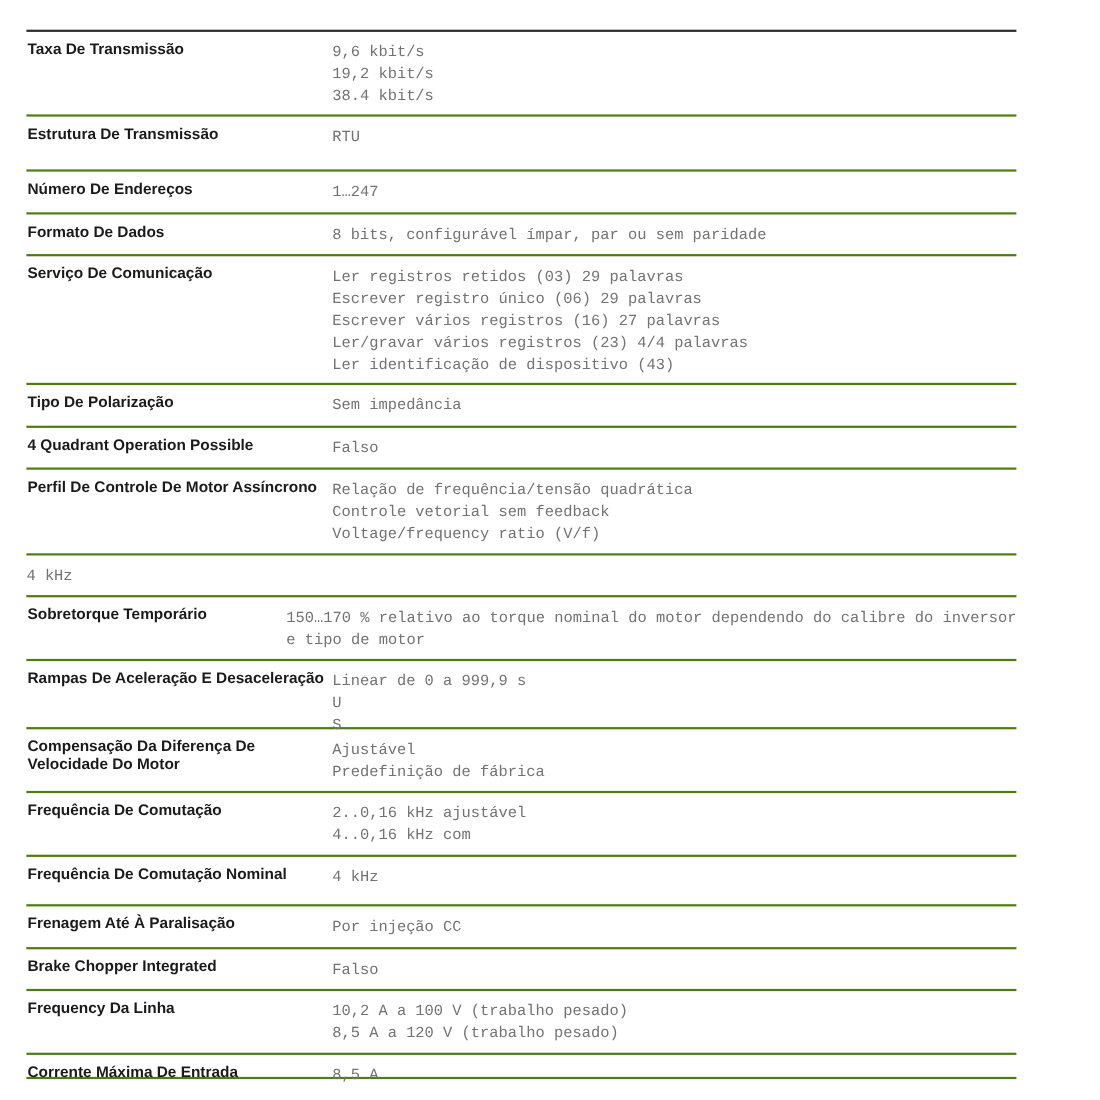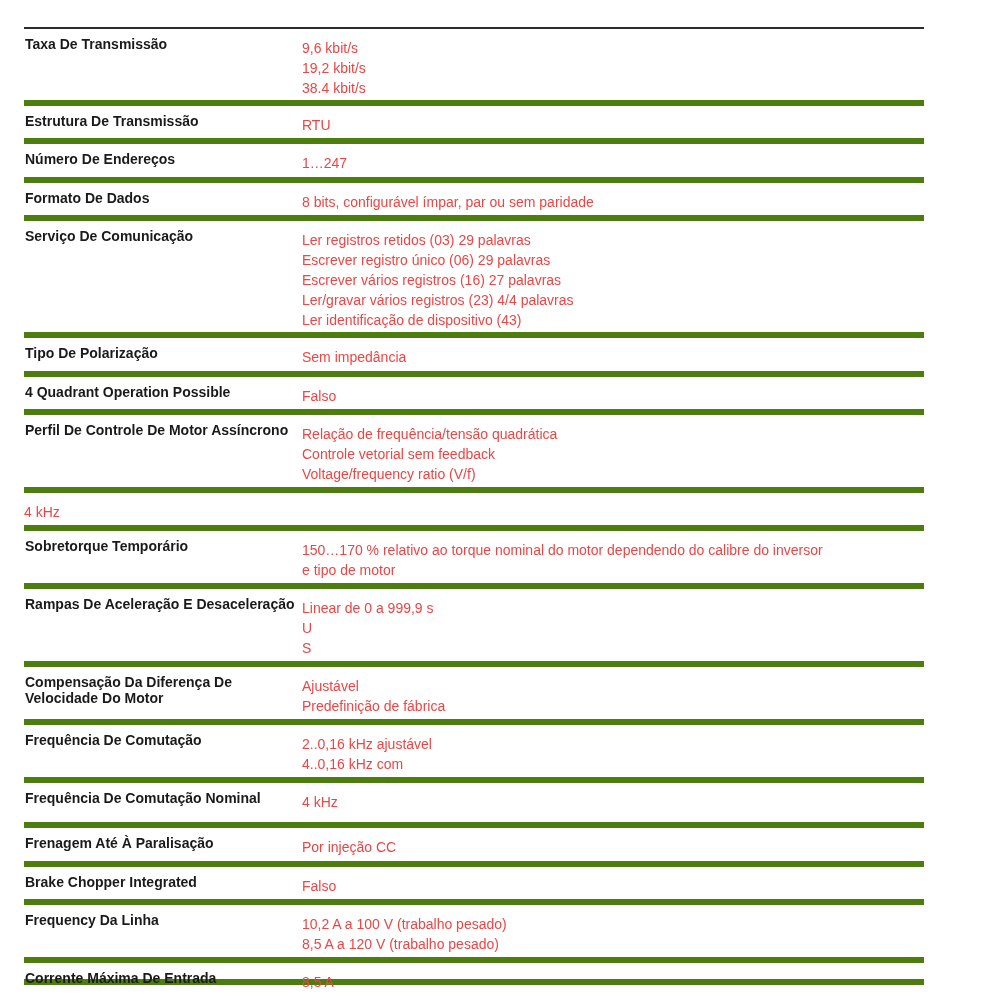--- a/index.html
+++ b/index.html
@@ -18,56 +18,57 @@
     .spec-table {
       position: absolute;
       left: 24px;
       top: 27px;
       width: 900px;
       border-top: 2px solid #2b2b2b;
     }
     .spec-row {
       display: flex;
       box-sizing: border-box;
-      border-bottom: 6px solid #4d7c0f;
+      border-bottom: 2px solid #4d7c0f;
     }
     .spec-label {
       width: 277px;
       padding-left: 1px;
       padding-top: 7px;
       font-size: 14px;
       font-weight: bold;
       line-height: 16px;
       color: #1a1a1a;
     }
     .spec-values {
       flex: 1;
       padding-top: 9px;
       font-size: 14px;
       line-height: 20px;
-      color: #ef4444;
+      color: #737373;
+      font-family: Liberation Mono, monospace;
     }
     .spec-value-line {
       display: block;
       white-space: nowrap;
     }
   </style>
 </head>
 <body>
 
 <div class="spec-table">
   <div class="spec-row" style="height:77px">
     <div class="spec-label">Taxa De Transmissão</div>
     <div class="spec-values">
       <span class="spec-value-line">9,6 kbit/s</span>
       <span class="spec-value-line">19,2 kbit/s</span>
       <span class="spec-value-line">38.4 kbit/s</span>
     </div>
   </div>
-  <div class="spec-row" style="height:38px">
+  <div class="spec-row" style="height:50px">
     <div class="spec-label">Estrutura De Transmissão</div>
     <div class="spec-values">
       <span class="spec-value-line">RTU</span>
     </div>
   </div>
   <div class="spec-row" style="height:39px">
     <div class="spec-label">Número De Endereços</div>
     <div class="spec-values">
       <span class="spec-value-line">1…247</span>
     </div>
@@ -113,21 +114,21 @@
       <span class="spec-value-line">4 kHz</span>
     </div>
   </div>
   <div class="spec-row" style="height:58px">
     <div class="spec-label">Sobretorque Temporário</div>
     <div class="spec-values">
       <span class="spec-value-line">150…170 % relativo ao torque nominal do motor dependendo do calibre do inversor</span>
       <span class="spec-value-line">e tipo de motor</span>
     </div>
   </div>
-  <div class="spec-row" style="height:78px">
+  <div class="spec-row" style="height:62px">
     <div class="spec-label">Rampas De Aceleração E Desaceleração</div>
     <div class="spec-values">
       <span class="spec-value-line">Linear de 0 a 999,9 s</span>
       <span class="spec-value-line">U</span>
       <span class="spec-value-line">S</span>
     </div>
   </div>
   <div class="spec-row" style="height:58px">
     <div class="spec-label">Compensação Da Diferença De Velocidade Do Motor</div>
     <div class="spec-values">

